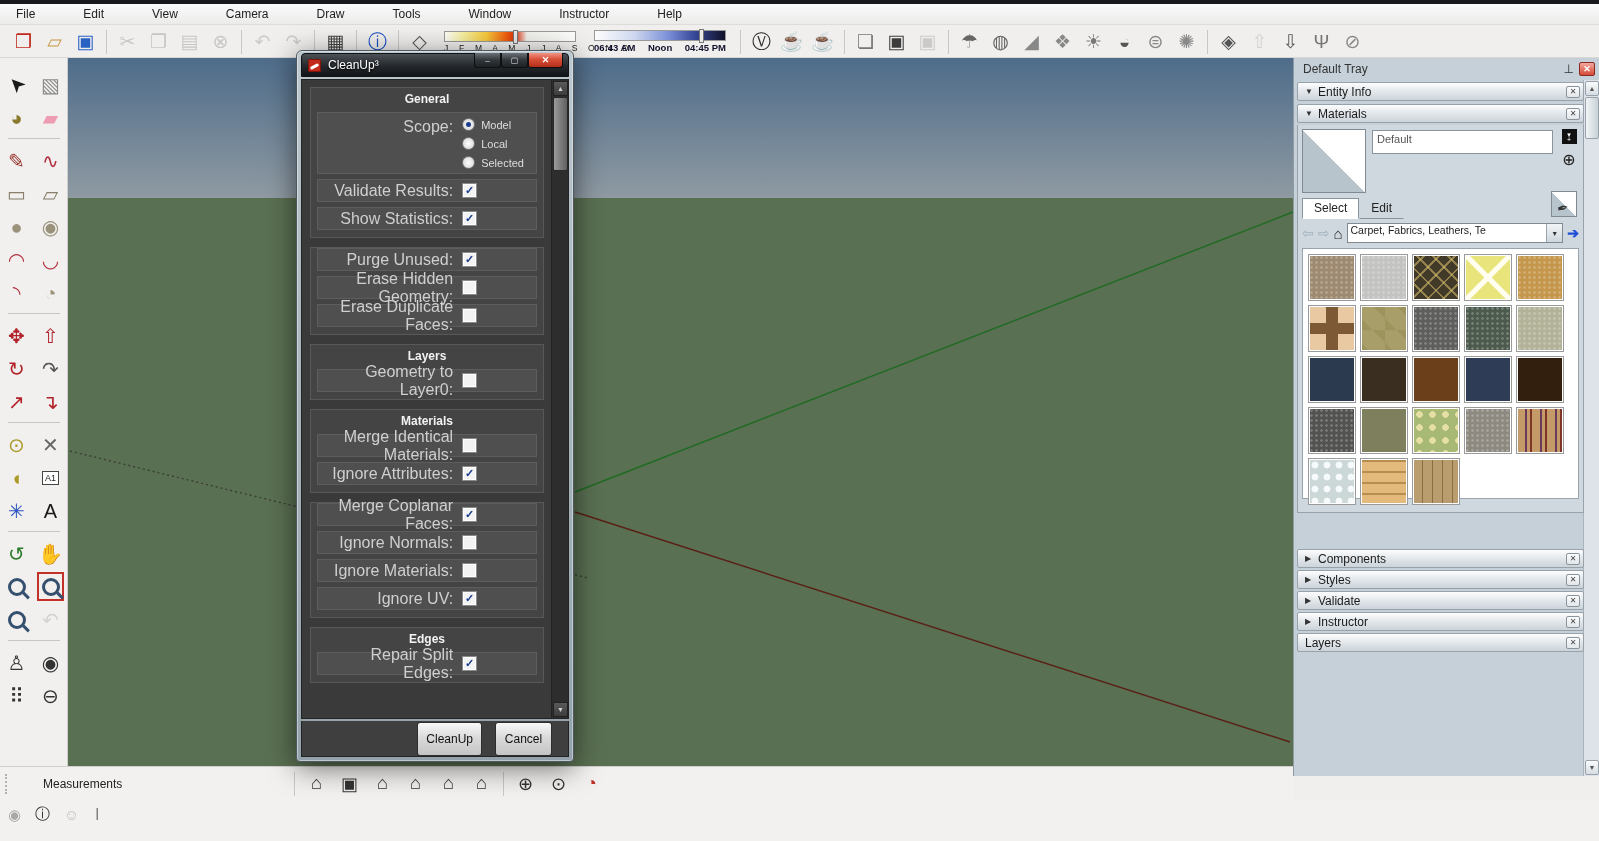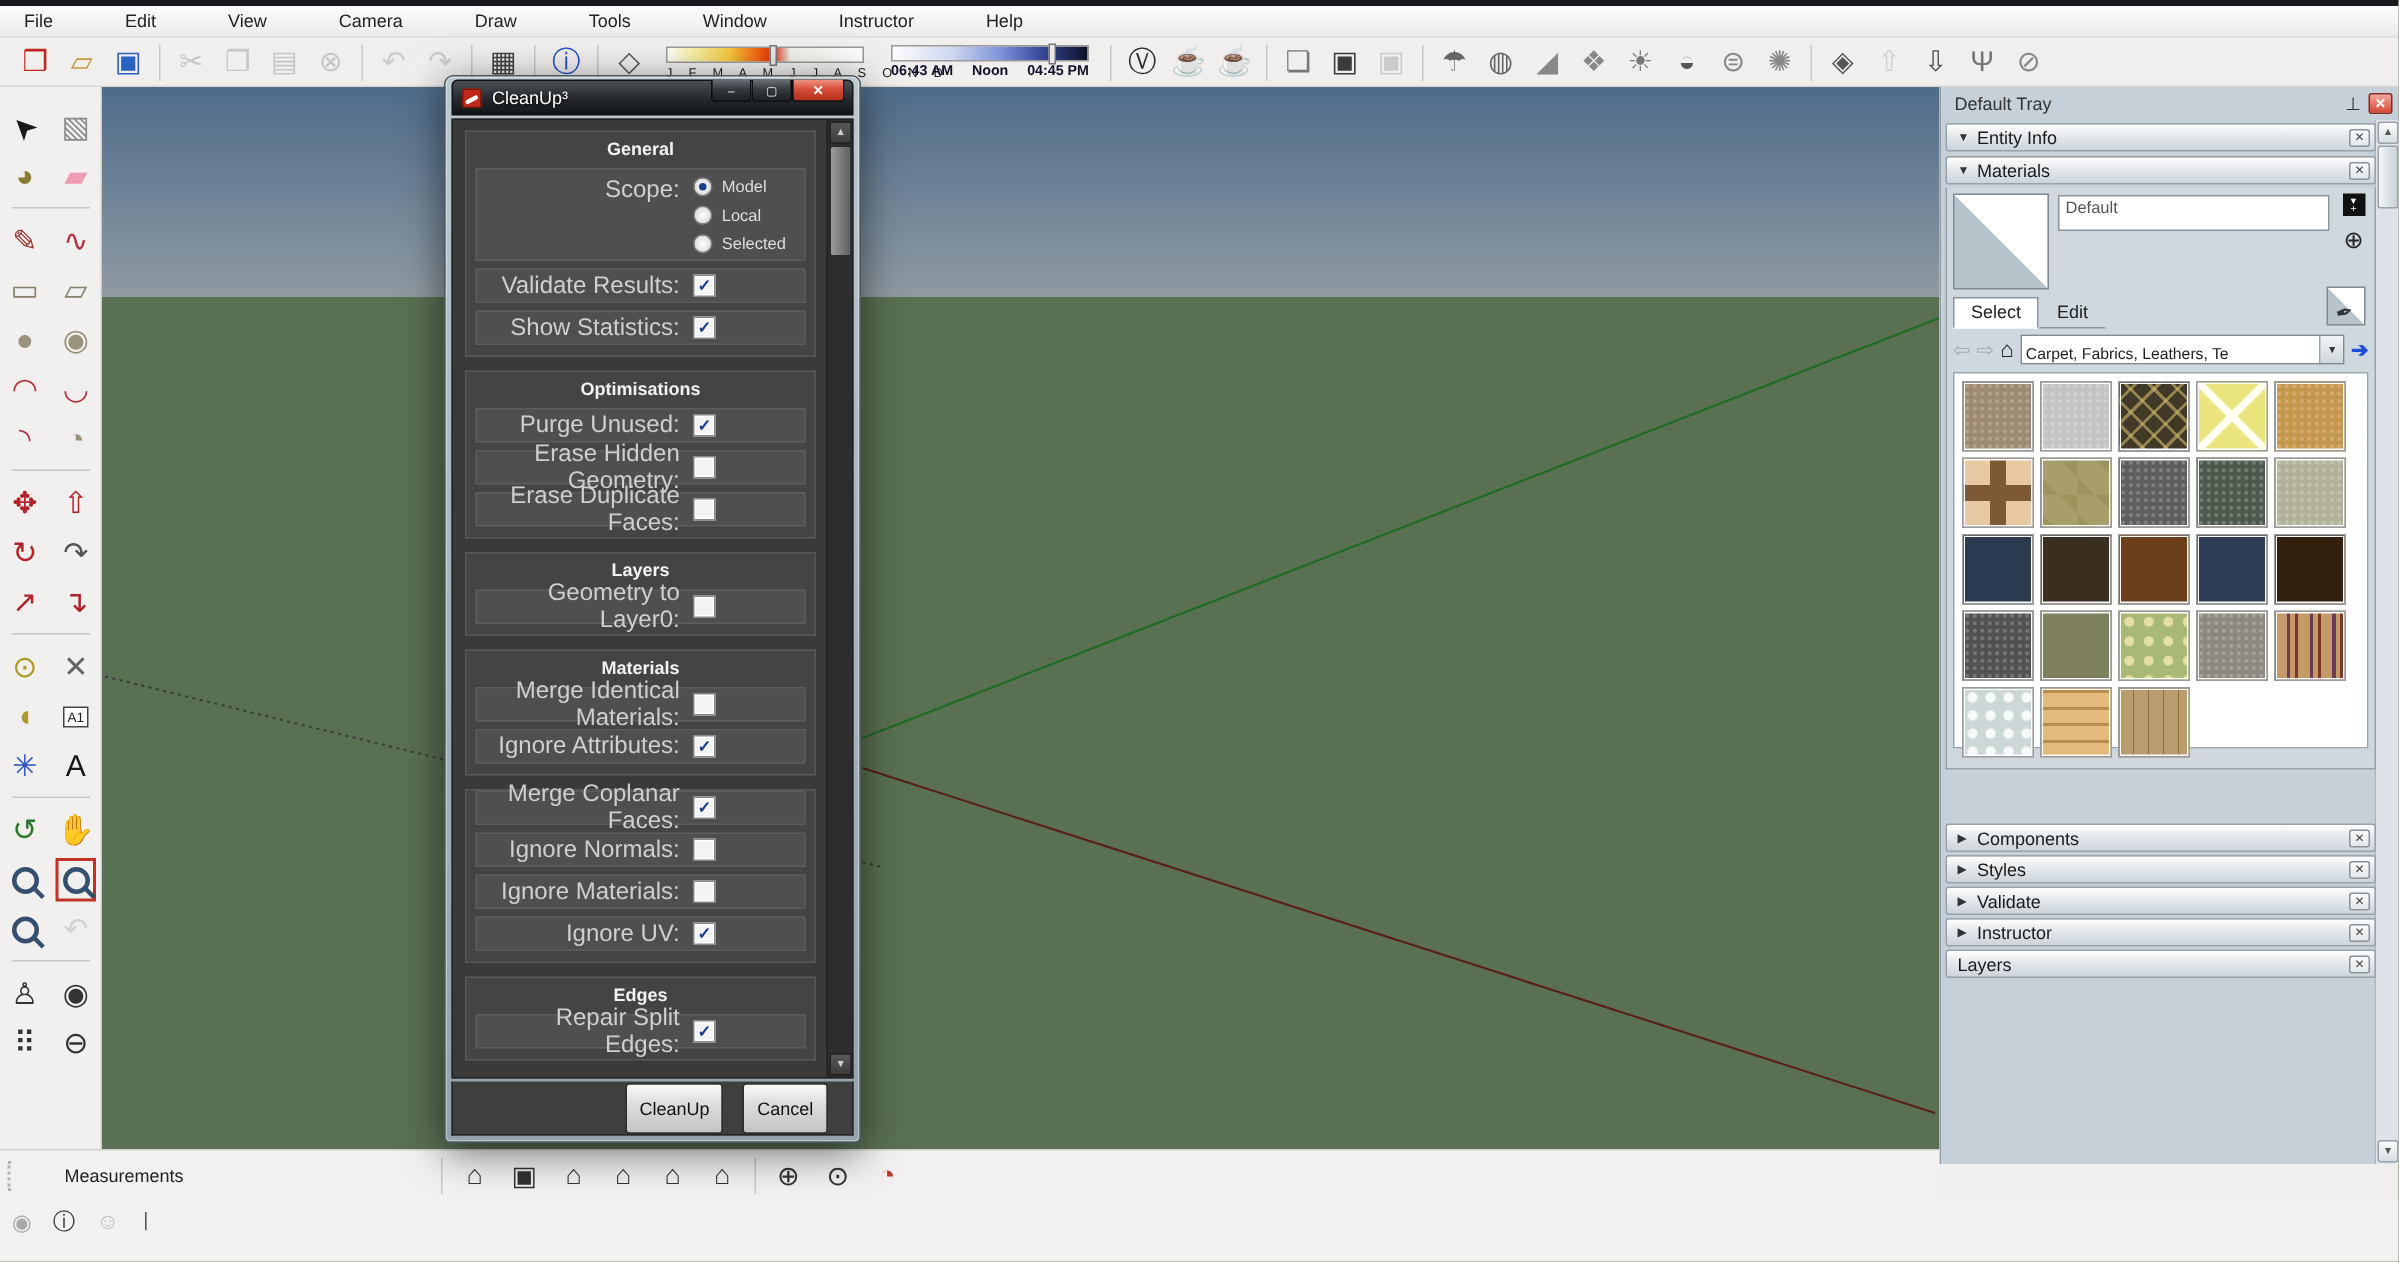--- a/index.html
+++ b/index.html
@@ -113,21 +113,21 @@
   .mini-swatch{width:24px;height:24px;border:1px solid #7f8a92;background:linear-gradient(to top right,#b7c4cc 49.7%,#ffffff 50%);
                position:absolute;right:6px;top:66px;}
   .mat-tabs{display:flex;align-items:flex-end;margin-top:6px;height:20px;position:relative;}
   .tab{padding:2px 11px 3px;font-size:12px;color:#222;border:1px solid transparent;background:none;}
   .tab.active{background:#fff;border:1px solid #8a949c;border-bottom-color:#fff;}
   .tab.inactive{border-bottom:1px solid #8a949c;}
   .eyedrop{position:absolute;right:4px;top:0;font-size:14px;color:#333;transform:rotate(-15deg);background:none;border:0;}
   .mat-nav{display:flex;align-items:center;gap:4px;margin-top:3px;height:22px;}
   .nav-arr{font-size:14px;color:#9fb0ba;background:none;border:0;padding:0;}
   .nav-home{font-size:15px;color:#222;background:none;border:0;padding:0;}
-  .mat-dd{flex:1;height:18px;background:#fff;border:1px solid #7f8a92;display:flex;align-items:flex-end;overflow:hidden;gap:20px;}
+  .mat-dd{flex:1;height:18px;background:#fff;border:1px solid #7f8a92;display:flex;align-items:flex-start;overflow:hidden;gap:20px;}
   .mat-dd .txt{flex:1;font-size:10.5px;color:#222;padding:0 3px;white-space:nowrap;overflow:hidden;}
   .mat-dd .dda{width:15px;height:100%;background:linear-gradient(#f2f5f7,#cfd7dc);border-left:1px solid #9aa4ac;
                font-size:7px;color:#333;display:flex;align-items:center;justify-content:center;}
   .nav-detail{font-size:14px;color:#1f4ed8;font-weight:bold;background:none;border:0;padding:0;}
   #swatch-wrap{margin-top:4px;background:#fff;border:1px solid #9aa4ac;padding:5px;height:251px;box-sizing:border-box;}
   #swatch-grid{display:grid;grid-template-columns:repeat(5,48px);gap:4px;}
   .sw{width:48px;height:47px;border:1px solid #9a9a9a;box-shadow:inset 0 0 0 1px #fff;box-sizing:border-box;}
   .p-speckle{background-image:radial-gradient(rgba(255,255,255,.22) 1px,transparent 1.6px);background-size:5px 5px;}
   .p-argyle{background-image:repeating-linear-gradient(45deg,rgba(214,190,110,.55) 0 2px,transparent 2px 11px),
             repeating-linear-gradient(-45deg,rgba(214,190,110,.55) 0 2px,transparent 2px 11px);}
@@ -485,21 +485,20 @@
           <div class="row">
             <div class="row-label">Validate Results:</div>
             <span class="cb on">✓</span>
           </div>
           <div class="row">
             <div class="row-label">Show Statistics:</div>
             <span class="cb on">✓</span>
           </div>
         </section>
         <section class="sec">
-          <div class="sec-h">Optimisations</div>
           <div class="row">
             <div class="row-label">Purge Unused:</div>
             <span class="cb on">✓</span>
           </div>
           <div class="row">
             <div class="row-label">Erase Hidden Geometry:</div>
             <span class="cb"></span>
           </div>
           <div class="row">
             <div class="row-label">Erase Duplicate Faces:</div>

